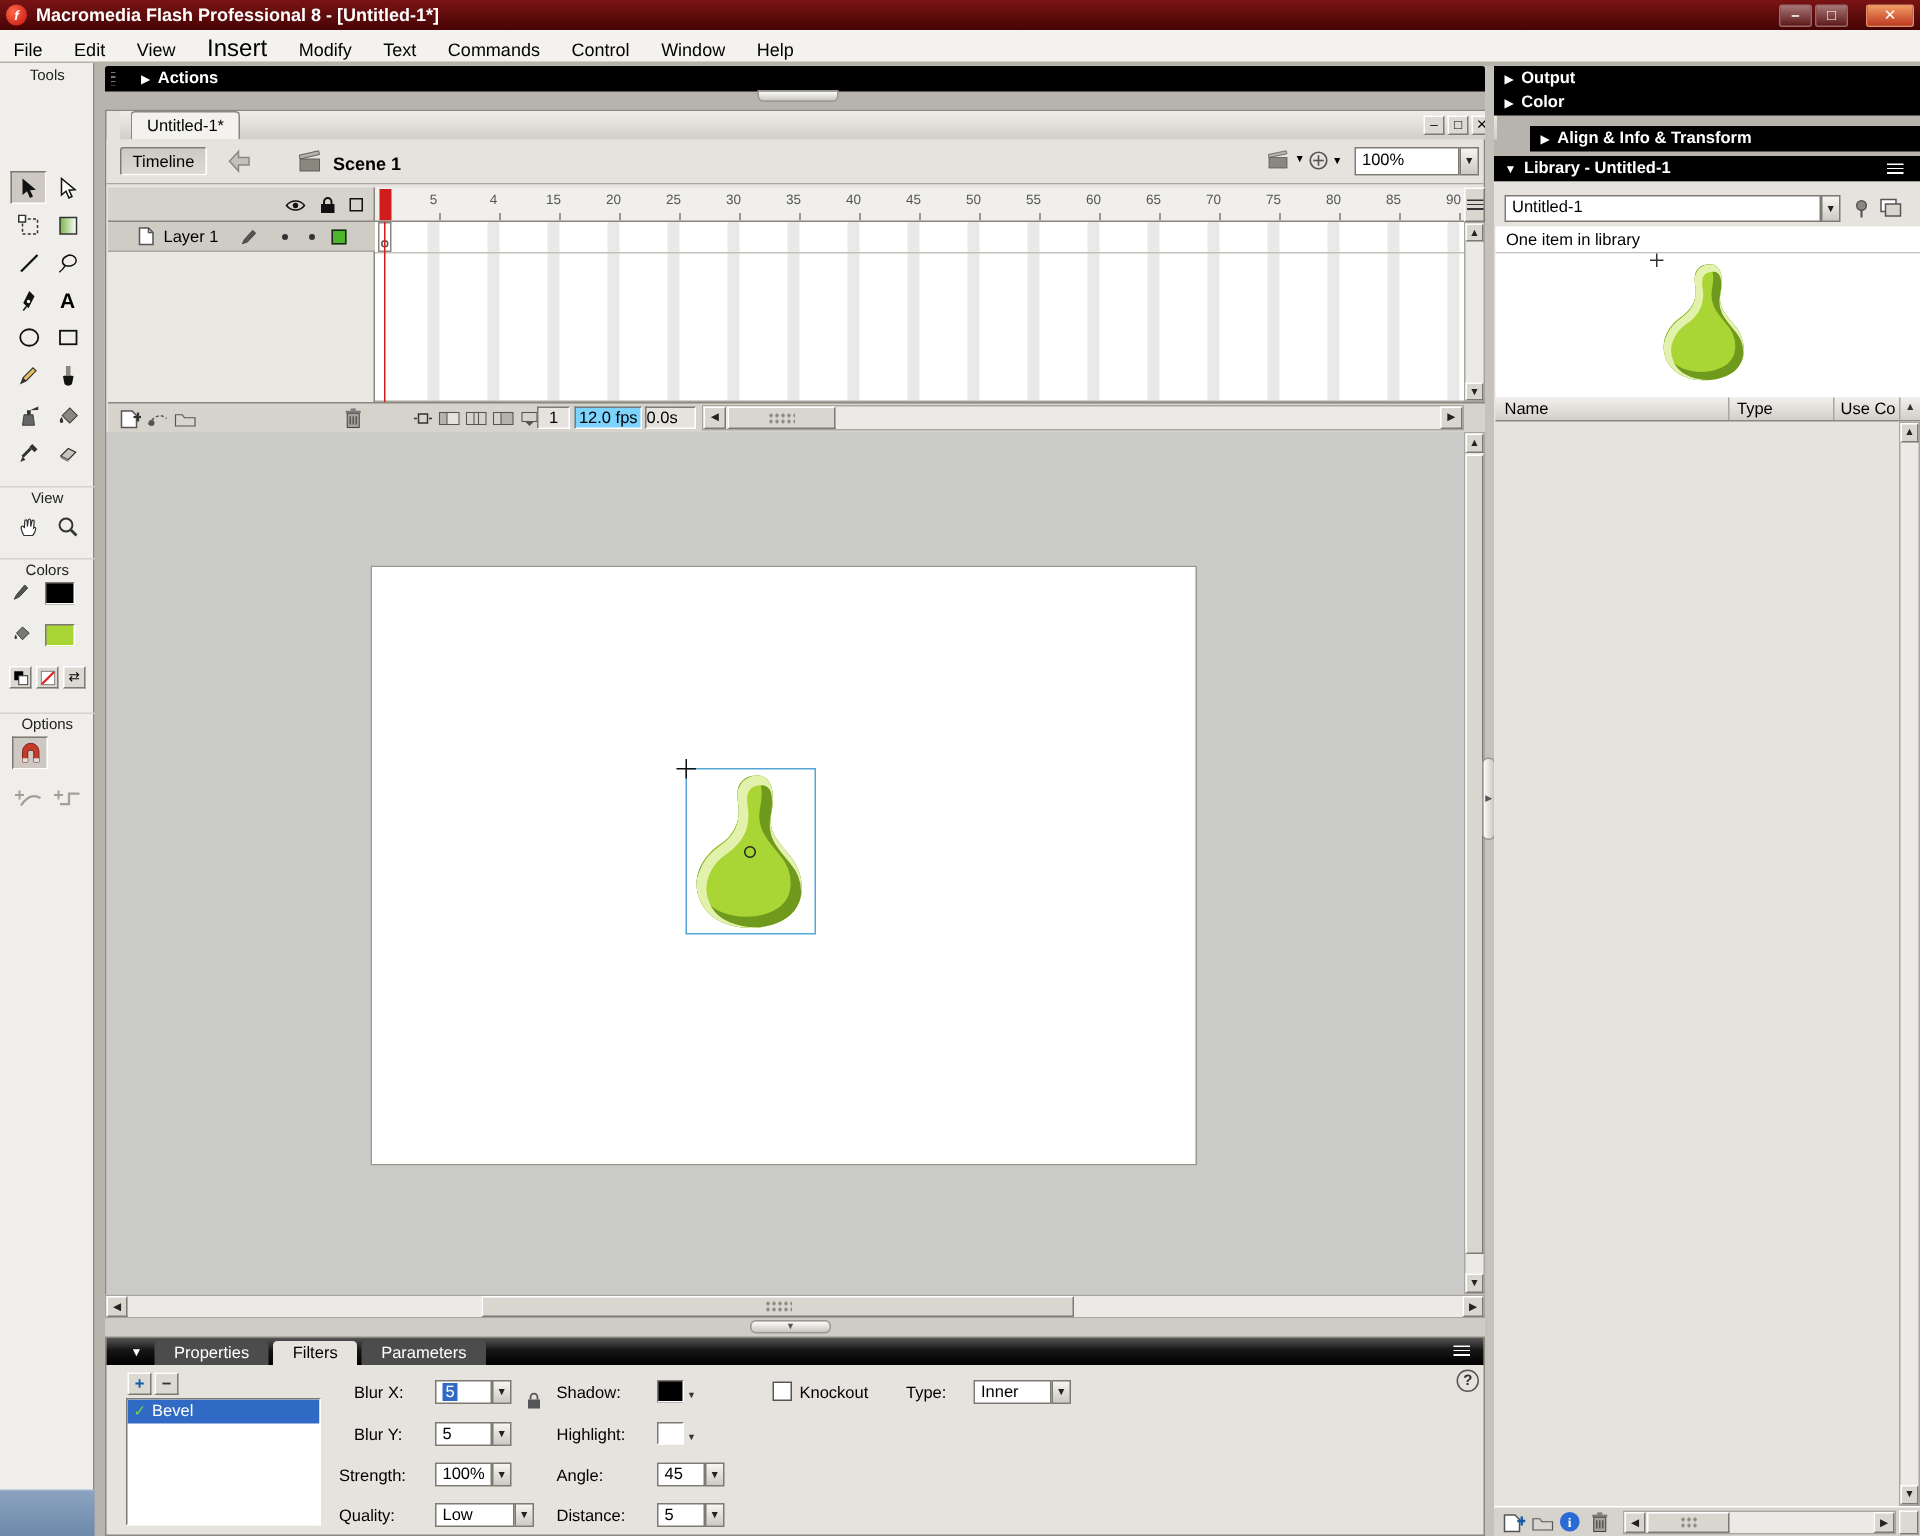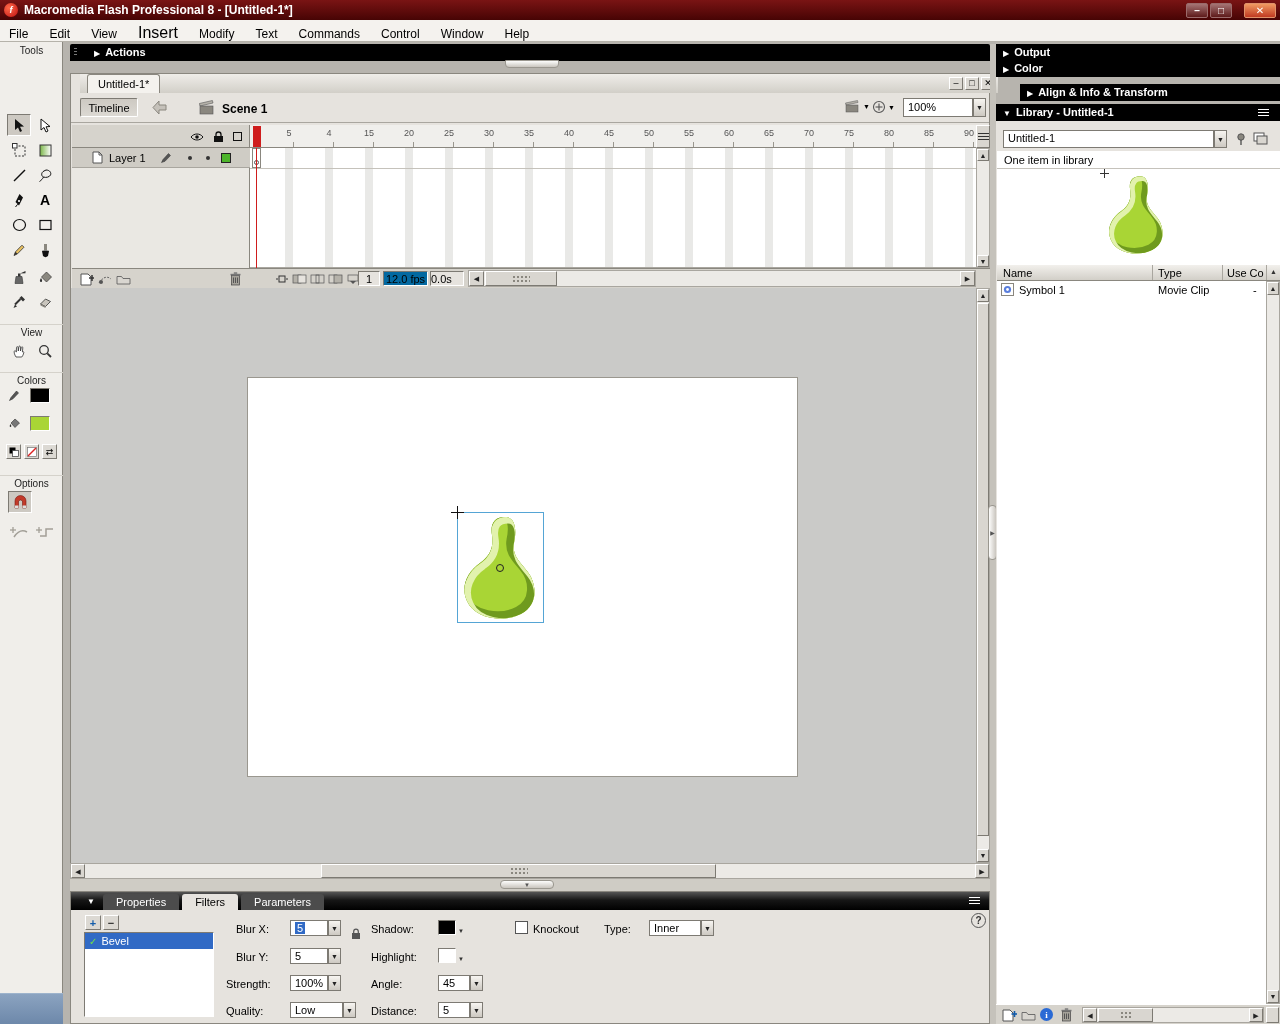--- a/index.html
+++ b/index.html
@@ -373,21 +373,21 @@
       <rect x="1" y="2" width="8" height="8" fill="none" stroke="#555" stroke-width="0.7"></rect>
       <rect x="6" y="2" width="8" height="8" fill="#b5b2aa" stroke="#555" stroke-width="0.7"></rect>
     </svg>
   <svg class="abs" style="left:274px;top:4px" width="15" height="12">
       <rect x="2" y="2" width="10" height="6" fill="none" stroke="#555" stroke-width="0.7"></rect>
       <path d="M4 10 L10 10 L7 13 Z" fill="#555" transform="translate(0,-2)"></path>
     </svg>
   <span class="abs sunken flex" style="left:286px;top:2px;width:22px;height:15px;justify-content:center;background:#e6e3de">
       <span>1</span>
     </span>
-  <span class="abs sunken flex" style="left:311px;top:2px;width:45px;height:15px;justify-content:center;background:#0369a1">
+  <span class="abs sunken flex" style="left:311px;top:2px;width:45px;height:15px;justify-content:center;background:#7dd3fc">
       <span>12.0 fps</span>
     </span>
   <span class="abs sunken flex" style="left:358px;top:2px;width:34px;height:15px;justify-content:flex-start;background:#e6e3de">
       <span>0.0s</span>
     </span>
   <div class="abs sbtrack" style="left:396px;top:1px;width:508px;height:17px">
     <span class="abs sbb" style="left:0;top:0;width:15px;height:15px">◀</span>
     <span class="abs sbthumb" style="left:16px;top:0;width:72px;height:15px">
         <span class="grip"></span>
       </span>
@@ -533,32 +533,20 @@
   </div>
   <div class="abs" style="left:1px;top:144px;width:283px;height:16px;background:linear-gradient(#f2f0ec,#d2cfc8);border-bottom:1px solid #8a877f">
     <span class="abs lbl" style="left:6px;top:2px">Name</span>
     <span class="cell-sep" style="left:155px"></span>
     <span class="abs lbl" style="left:161px;top:2px">Type</span>
     <span class="cell-sep" style="left:225px"></span>
     <span class="abs lbl" style="left:230px;top:2px;width:40px;overflow:hidden;white-space:nowrap">Use Co</span>
     <span class="cell-sep" style="left:269px"></span>
     <span class="abs" style="left:273px;top:3px;font-size:7px;color:#333">▲</span>
   </div>
-  <div class="abs" style="left:1px;top:160px;width:269px;height:723px;background:#fff">
-    <div class="flex" style="height:17px">
-      <svg style="margin-left:4px" width="13" height="13">
-          <rect x="0.5" y="0.5" width="12" height="12" fill="#fff" stroke="#8a877f"></rect>
-          <circle cx="6.5" cy="6.5" r="3.6" fill="#5a7edc"></circle>
-          <circle cx="6.5" cy="6.5" r="1.4" fill="#fff"></circle>
-        </svg>
-      <span style="margin-left:5px">Symbol 1</span>
-      <span class="abs" style="left:161px">Movie Clip</span>
-      <span class="abs" style="left:256px">-</span>
-    </div>
-  </div>
   <div class="abs sbtrack" style="left:270px;top:160px;width:14px;height:723px">
     <span class="abs sbb" style="left:0;top:0;width:12px;height:13px">▲</span>
     <span class="abs sbb" style="left:0;bottom:0;width:12px;height:13px">▼</span>
   </div>
   <div class="abs" style="left:0;top:883px;width:284px;height:20px;background:#d6d3cc;border-top:1px solid #fff">
     <svg class="abs" style="left:6px;top:3px" width="15" height="14">
         <path d="M1 2 H8 L11 5 V13 H1 Z" fill="#fff" stroke="#555"></path>
         <line x1="12.5" y1="3" x2="12.5" y2="9" stroke="#135caa" stroke-width="1.6"></line>
         <line x1="9.5" y1="6" x2="15" y2="6" stroke="#135caa" stroke-width="1.6"></line>
       </svg>

